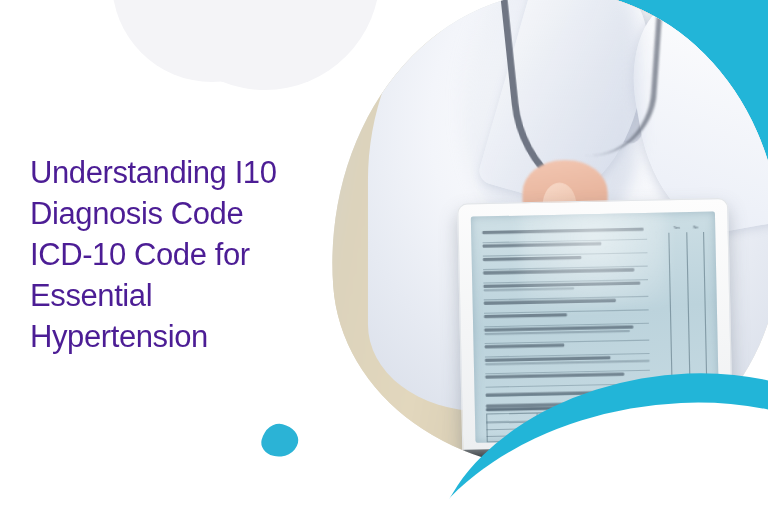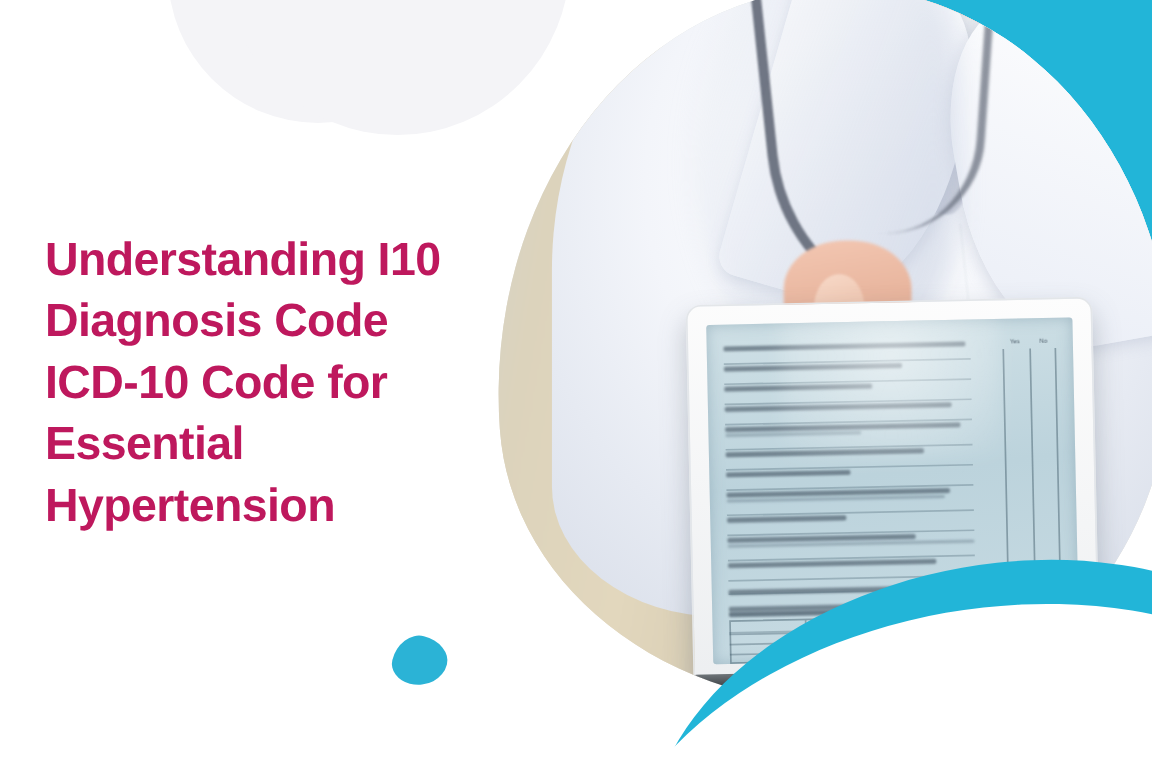--- a/index.html
+++ b/index.html
@@ -335,23 +335,23 @@
     transform:rotate(14deg);
   }
 
   
   .headline {
     position:absolute;
     left:30px; top:152px;
     width:330px;
     font-size:31px;
     line-height:41px;
-    font-weight:700;
+    font-weight:400;
     letter-spacing:-0.4px;
-    color:#be185d;
+    color:#4c1d95;
     white-space:pre-line;
   }
 </style>
 </head>
 <body>
 
 <div id="stage">
 
   <div class="grey-blob"></div>
   <div class="grey-blob-2"></div>

